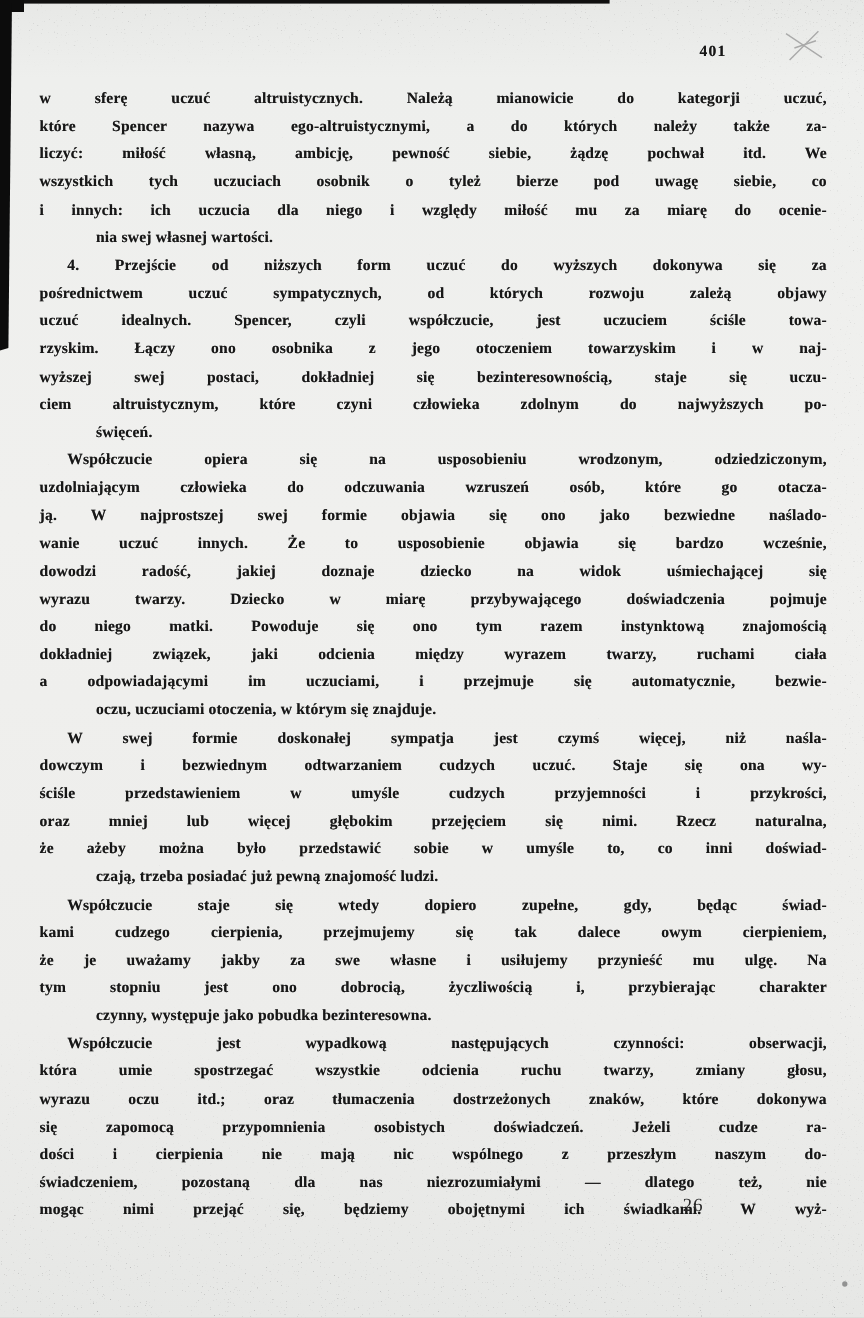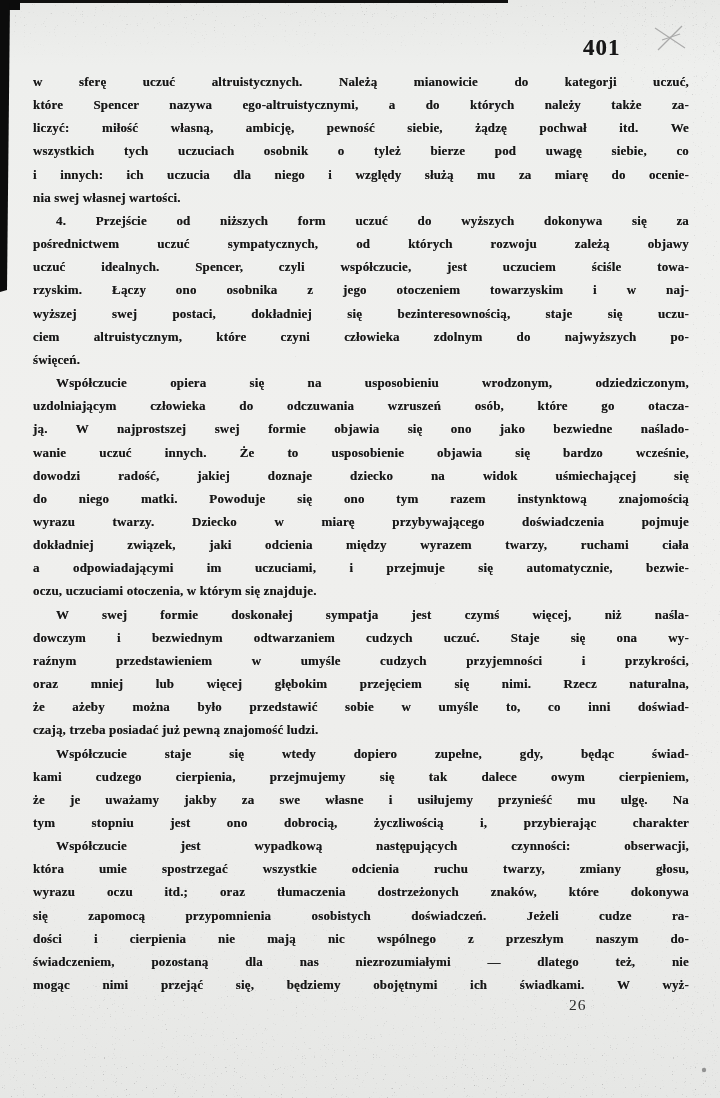--- a/index.html
+++ b/index.html
@@ -34,29 +34,30 @@
     text-shadow: 0 0 0.5px rgba(20,20,20,0.55);
     z-index: 3;
   }
   .line {
     text-align: justify;
     text-align-last: justify;
     white-space: normal;
   }
   .line.para-end {
     text-align-last: left;
+    margin-left: 47px;
   }
   .line.indent {
     text-indent: 23px;
   }
   .page-number {
     position: absolute;
     left: 583px;
     top: 35px;
-    font-size: 23px;
+    font-size: 13px;
     font-weight: bold;
     letter-spacing: 1px;
     z-index: 3;
     text-shadow: 0 0 0.5px rgba(20,20,20,0.6);
   }
   .signature-mark {
     position: absolute;
     left: 569px;
     top: 976px;
     font-size: 15.5px;
@@ -129,49 +130,50 @@
     <circle cx="704" cy="1070" r="2.2" fill="#7d7d7d" opacity="0.8"></circle>
   </svg>
 
   <div class="page-number">401</div>
 
   <div class="text-block">
       <div class="line">w sferę uczuć altruistycznych. Należą mianowicie do kategorji uczuć,</div>
       <div class="line">które Spencer nazywa ego-altruistycznymi, a do których należy także za-</div>
       <div class="line">liczyć: miłość własną, ambicję, pewność siebie, żądzę pochwał itd. We</div>
       <div class="line">wszystkich tych uczuciach osobnik o tyleż bierze pod uwagę siebie, co</div>
-      <div class="line">i innych: ich uczucia dla niego i względy służą mu za miarę do ocenie-</div>
+      <div class="line">i innych: ich uczucia dla niego i względy miłość mu za miarę do ocenie-</div>
       <div class="line para-end">nia swej własnej wartości.</div>
       <div class="line indent">4. Przejście od niższych form uczuć do wyższych dokonywa się za</div>
       <div class="line">pośrednictwem uczuć sympatycznych, od których rozwoju zależą objawy</div>
       <div class="line">uczuć idealnych. Spencer, czyli współczucie, jest uczuciem ściśle towa-</div>
       <div class="line">rzyskim. Łączy ono osobnika z jego otoczeniem towarzyskim i w naj-</div>
       <div class="line">wyższej swej postaci, dokładniej się bezinteresownością, staje się uczu-</div>
       <div class="line">ciem altruistycznym, które czyni człowieka zdolnym do najwyższych po-</div>
       <div class="line para-end">święceń.</div>
       <div class="line indent">Współczucie opiera się na usposobieniu wrodzonym, odziedziczonym,</div>
       <div class="line">uzdolniającym człowieka do odczuwania wzruszeń osób, które go otacza-</div>
       <div class="line">ją. W najprostszej swej formie objawia się ono jako bezwiedne naślado-</div>
       <div class="line">wanie uczuć innych. Że to usposobienie objawia się bardzo wcześnie,</div>
       <div class="line">dowodzi radość, jakiej doznaje dziecko na widok uśmiechającej się</div>
+      <div class="line">wyrazu twarzy. Dziecko w miarę przybywającego doświadczenia pojmuje</div>
       <div class="line">do niego matki. Powoduje się ono tym razem instynktową znajomością</div>
-      <div class="line">wyrazu twarzy. Dziecko w miarę przybywającego doświadczenia pojmuje</div>
       <div class="line">dokładniej związek, jaki odcienia między wyrazem twarzy, ruchami ciała</div>
       <div class="line">a odpowiadającymi im uczuciami, i przejmuje się automatycznie, bezwie-</div>
       <div class="line para-end">oczu, uczuciami otoczenia, w którym się znajduje.</div>
       <div class="line indent">W swej formie doskonałej sympatja jest czymś więcej, niż naśla-</div>
       <div class="line">dowczym i bezwiednym odtwarzaniem cudzych uczuć. Staje się ona wy-</div>
-      <div class="line">raźnym przedstawieniem w umyśle cudzych przyjemności i przykrości,</div>
+      <div class="line">ściśle przedstawieniem w umyśle cudzych przyjemności i przykrości,</div>
       <div class="line">oraz mniej lub więcej głębokim przejęciem się nimi. Rzecz naturalna,</div>
       <div class="line">że ażeby można było przedstawić sobie w umyśle to, co inni doświad-</div>
       <div class="line para-end">czają, trzeba posiadać już pewną znajomość ludzi.</div>
       <div class="line indent">Współczucie staje się wtedy dopiero zupełne, gdy, będąc świad-</div>
       <div class="line">kami cudzego cierpienia, przejmujemy się tak dalece owym cierpieniem,</div>
       <div class="line">że je uważamy jakby za swe własne i usiłujemy przynieść mu ulgę. Na</div>
       <div class="line">tym stopniu jest ono dobrocią, życzliwością i, przybierając charakter</div>
+      <div class="line para-end">czynny, występuje jako pobudka bezinteresowna.</div>
       <div class="line indent">Współczucie jest wypadkową następujących czynności: obserwacji,</div>
       <div class="line">która umie spostrzegać wszystkie odcienia ruchu twarzy, zmiany głosu,</div>
       <div class="line">wyrazu oczu itd.; oraz tłumaczenia dostrzeżonych znaków, które dokonywa</div>
       <div class="line">się zapomocą przypomnienia osobistych doświadczeń. Jeżeli cudze ra-</div>
       <div class="line">dości i cierpienia nie mają nic wspólnego z przeszłym naszym do-</div>
       <div class="line">świadczeniem, pozostaną dla nas niezrozumiałymi — dlatego też, nie</div>
       <div class="line">mogąc nimi przejąć się, będziemy obojętnymi ich świadkami. W wyż-</div>
     </div>
 
   <div class="signature-mark">26</div>

